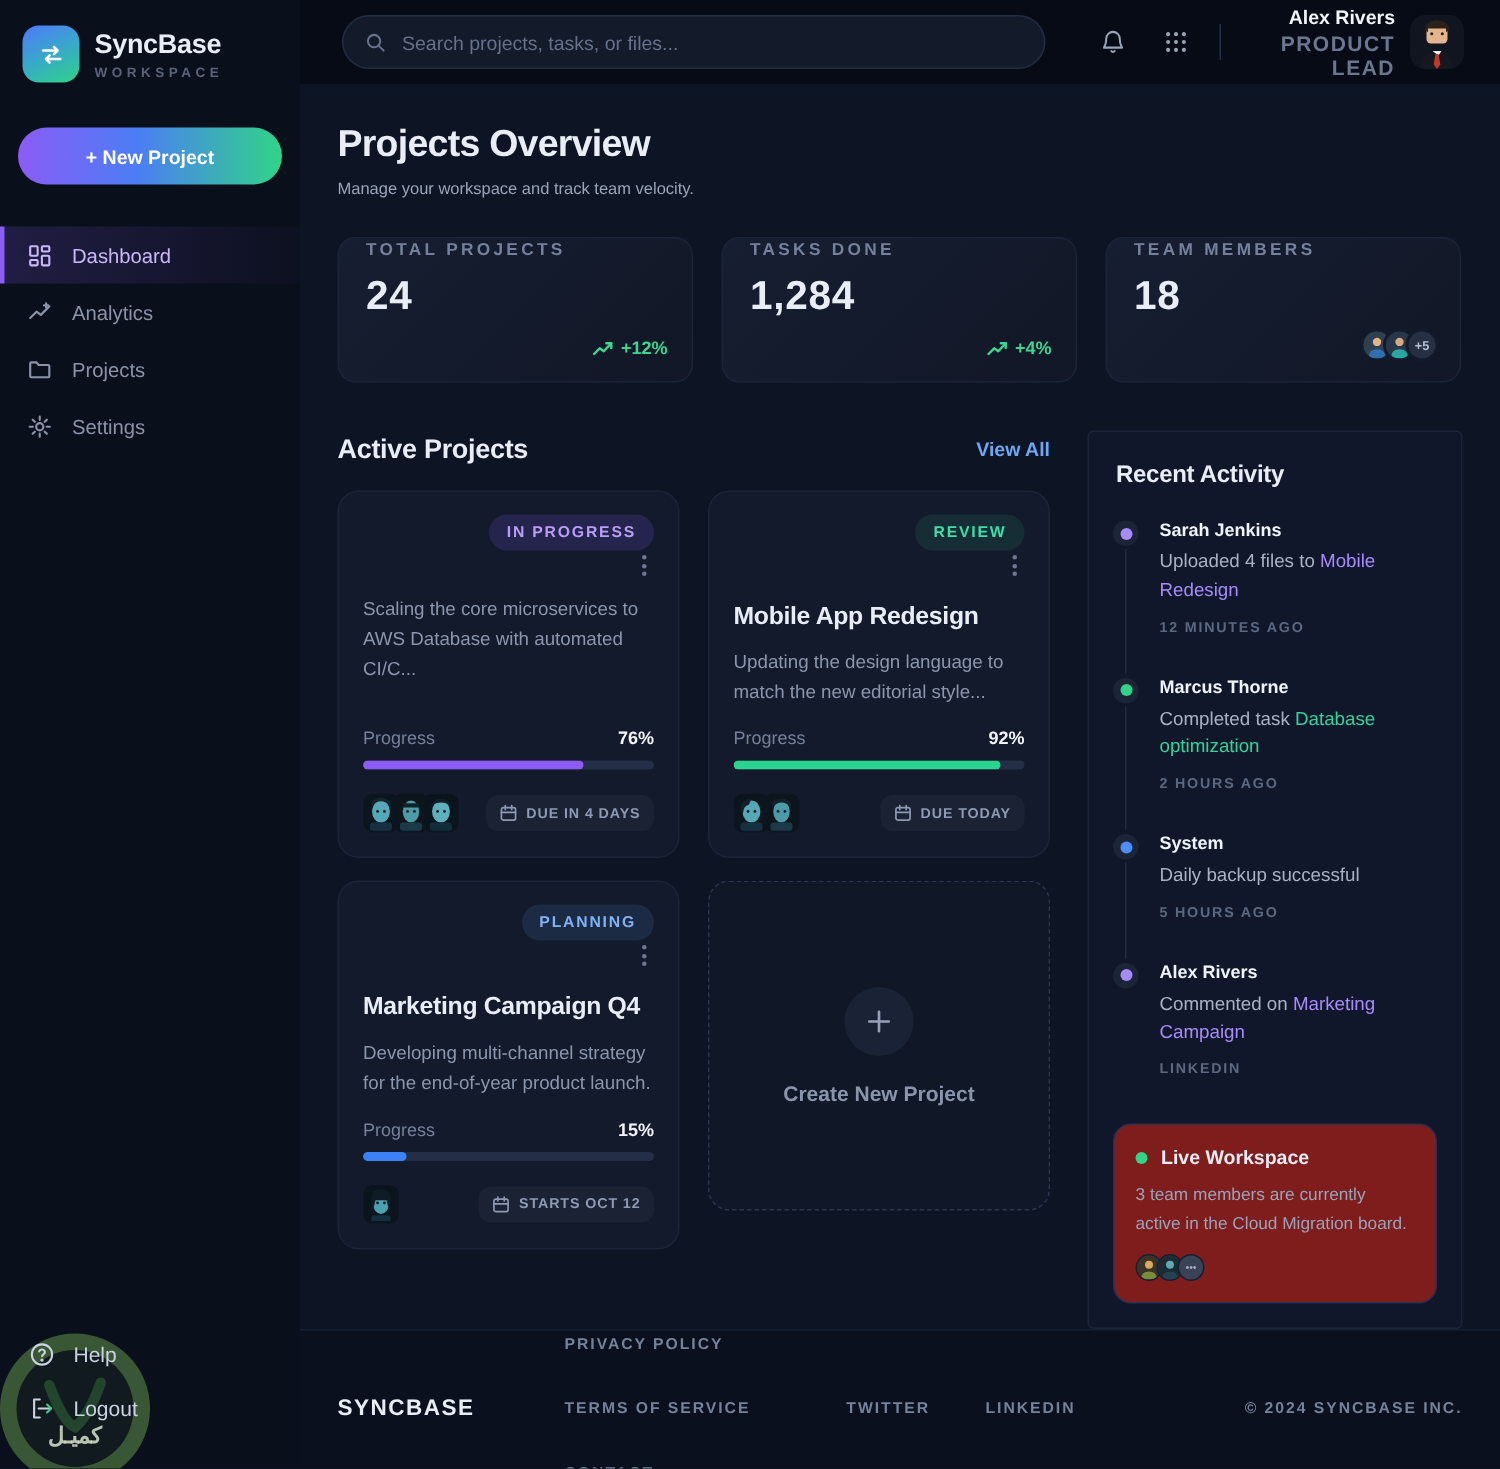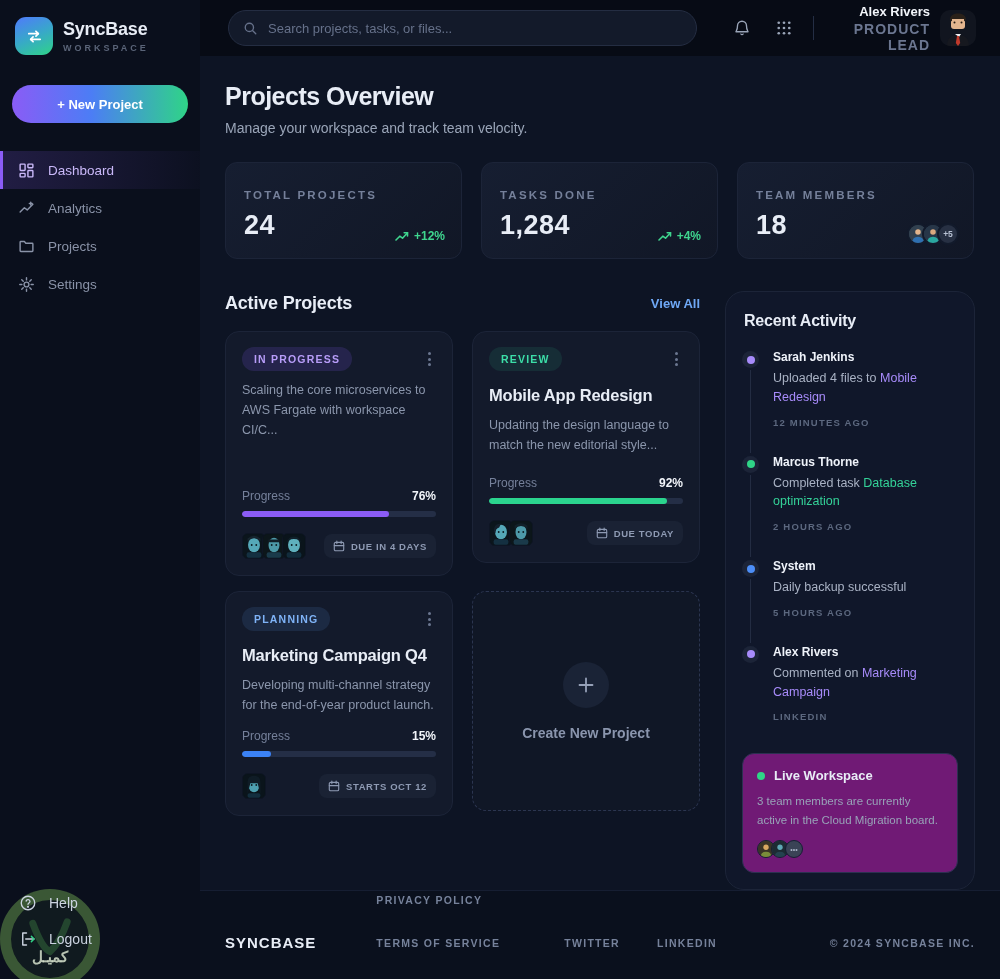--- a/index.html
+++ b/index.html
@@ -82,25 +82,25 @@
   .topbar-divider { width:1px; height:24px; background:#242E44; }
   .user-block { display:flex; align-items:center; gap:10px; margin-left:2px; cursor:pointer; }
   .user-meta { text-align:right; }
   .user-name { font-size:13px; font-weight:bold; color:#F2F5FA; }
   .user-role { font-size:14px; letter-spacing:1px; color:#6B7690; margin-top:2px; font-weight:bold; }
   .user-avatar { width:36px; height:36px; border-radius:10px; overflow:hidden; flex:0 0 36px; }
 
   
   .content { flex:1; padding:26px 25px 0; }
   .page-title { font-size:25px; font-weight:800; letter-spacing:-0.5px; }
-  .page-subtitle { font-size:14px; color:#9AA5B8; margin-top:9px; }
+  .page-subtitle { font-size:11px; color:#9AA5B8; margin-top:9px; }
 
   .stats { display:flex; gap:19px; margin-top:26px; }
   .stat-card {
-    width:237px; height:97px; border-radius:12px; padding:26px 18px; position:relative;
+    width:237px; height:97px; border-radius:12px; padding:2px 18px; position:relative;
     background:linear-gradient(135deg,#161E31,#111726); border:1px solid #1C2438;
   }
   .stat-label { font-size:11.5px; letter-spacing:2.2px; color:#75809A; font-weight:bold; }
   .stat-value { font-size:27px; font-weight:800; margin-top:9px; letter-spacing:0.5px; }
   .stat-trend {
     position:absolute; right:16px; bottom:15px; color:#3FD68F;
     font-size:12px; font-weight:bold; display:flex; align-items:center; gap:5px;
   }
   .stat-trend svg { width:14px; height:11px; }
   .stat-avatars { position:absolute; right:14px; bottom:13px; display:flex; }
@@ -124,21 +124,21 @@
     display:grid; grid-template-columns:228px 228px; gap:15px 19px;
     margin-top:17px; align-items:start;
   }
   .project-card {
     background:#131A2B; border:1px solid #1C2438; border-radius:14px;
     padding:15px 16px 16px; display:flex; flex-direction:column; cursor:pointer;
   }
   .project-card.tall { min-height:245px; }
   .project-card.mid  { min-height:232px; }
   .project-card.short{ min-height:220px; }
-  .card-top { display:flex; justify-content:space-between; align-items:center; }
+  .card-top { display:flex; justify-content:space-between; align-items:flex-end;flex-direction:column; }
   .badge {
     padding:6px 12px; border-radius:13px; font-size:10.5px; font-weight:bold; letter-spacing:1.2px;
   }
   .badge--purple { background:rgba(139,92,246,0.16); color:#B89DF9; }
   .badge--green  { background:rgba(45,212,160,0.10); color:#3CDFA8; }
   .badge--blue   { background:rgba(96,165,250,0.12); color:#7FB3F7; }
   .kebab { background:none; border:none; color:#6B7790; font-size:15px; line-height:10px; cursor:pointer; display:flex; flex-direction:column; gap:2.5px; padding:3px 5px; }
   .kebab i { width:3px; height:3px; border-radius:50%; background:#6B7790; }
   .card-title { font-size:16.5px; font-weight:800; line-height:1.35; margin-top:13px; letter-spacing:-0.2px; }
   .card-desc { font-size:12.5px; color:#8B96AC; line-height:1.6; margin-top:9px; }
@@ -170,21 +170,21 @@
   }
   .plus-circle {
     width:46px; height:46px; border-radius:50%; background:#1A2336;
     display:flex; align-items:center; justify-content:center; color:#96A1B8;
   }
   .plus-circle svg { width:18px; height:18px; }
   .create-label { font-size:14px; font-weight:bold; color:#8A95AD; }
 
   
   .activity {
-    width:250px; background:#10172A; border:1px solid #1C2438; border-radius:19px;
+    width:250px; background:#10172A; border:1px solid #1C2438; border-radius:4px;
     padding:18px 16px 16px;
   }
   .activity-title { font-size:16px; font-weight:800; margin:2px 0 20px 2px; letter-spacing:-0.2px; }
   .act-item { position:relative; padding-left:31px; padding-bottom:27px; }
   .act-item::before {
     content:""; position:absolute; left:8px; top:20px; bottom:2px; width:1px; background:#232C42;
   }
   .act-item.last::before { display:none; }
   .dot-wrap {
     position:absolute; left:0; top:1px; width:17px; height:17px; border-radius:50%;
@@ -194,21 +194,21 @@
   .dot--purple { background:#A78BFA; }
   .dot--green  { background:#2FD487; }
   .dot--blue   { background:#4C8DF6; }
   .act-actor { font-size:12px; font-weight:bold; color:#EFF3FA; }
   .act-text { font-size:12.5px; color:#A9B2C4; line-height:1.5; margin-top:5px; }
   .act-link--purple { color:#A78BFA; cursor:pointer; }
   .act-link--green  { color:#34D399; cursor:pointer; }
   .act-time { font-size:9.5px; letter-spacing:1.2px; color:#5C687F; margin-top:10px; font-weight:bold; }
 
   .live-box {
-    margin-top:4px; background:#701a75; border:1px solid #2B3050; border-radius:12px; padding:14px;
+    margin-top:4px; background:#7f1d1d; border:1px solid #2B3050; border-radius:12px; padding:14px;
   }
   .live-head { display:flex; align-items:center; gap:9px; }
   .live-dot { width:8px; height:8px; border-radius:50%; background:#2FD487; }
   .live-title { font-size:13px; font-weight:800; }
   .live-text { font-size:11.5px; color:#98A3B8; line-height:1.6; margin-top:9px; }
   .live-avatars { display:flex; margin-top:11px; }
   .live-av {
     width:18px; height:18px; border-radius:50%; overflow:hidden; margin-right:-4px;
     border:1.5px solid #161E33; background:#31404f;
   }
@@ -424,21 +424,21 @@
 
             <div class="project-card tall">
               <div class="card-top">
                 <span class="badge badge--purple">IN PROGRESS</span>
                 <button class="kebab">
                     <i></i>
                     <i></i>
                     <i></i>
                   </button>
               </div>
-              <div class="card-desc">Scaling the core microservices to AWS Fargate with workspace CI/C...</div>
+              <div class="card-desc">Scaling the core microservices to AWS Database with automated CI/C...</div>
               <div class="progress-block">
                 <div class="progress-head">
                   <span class="progress-label">Progress</span>
                   <span class="progress-value">76%</span>
                 </div>
                 <div class="bar">
                     <div class="fill fill--purple" style="width: 76%;"></div>
                   </div>
               </div>
               <div class="card-footer">

